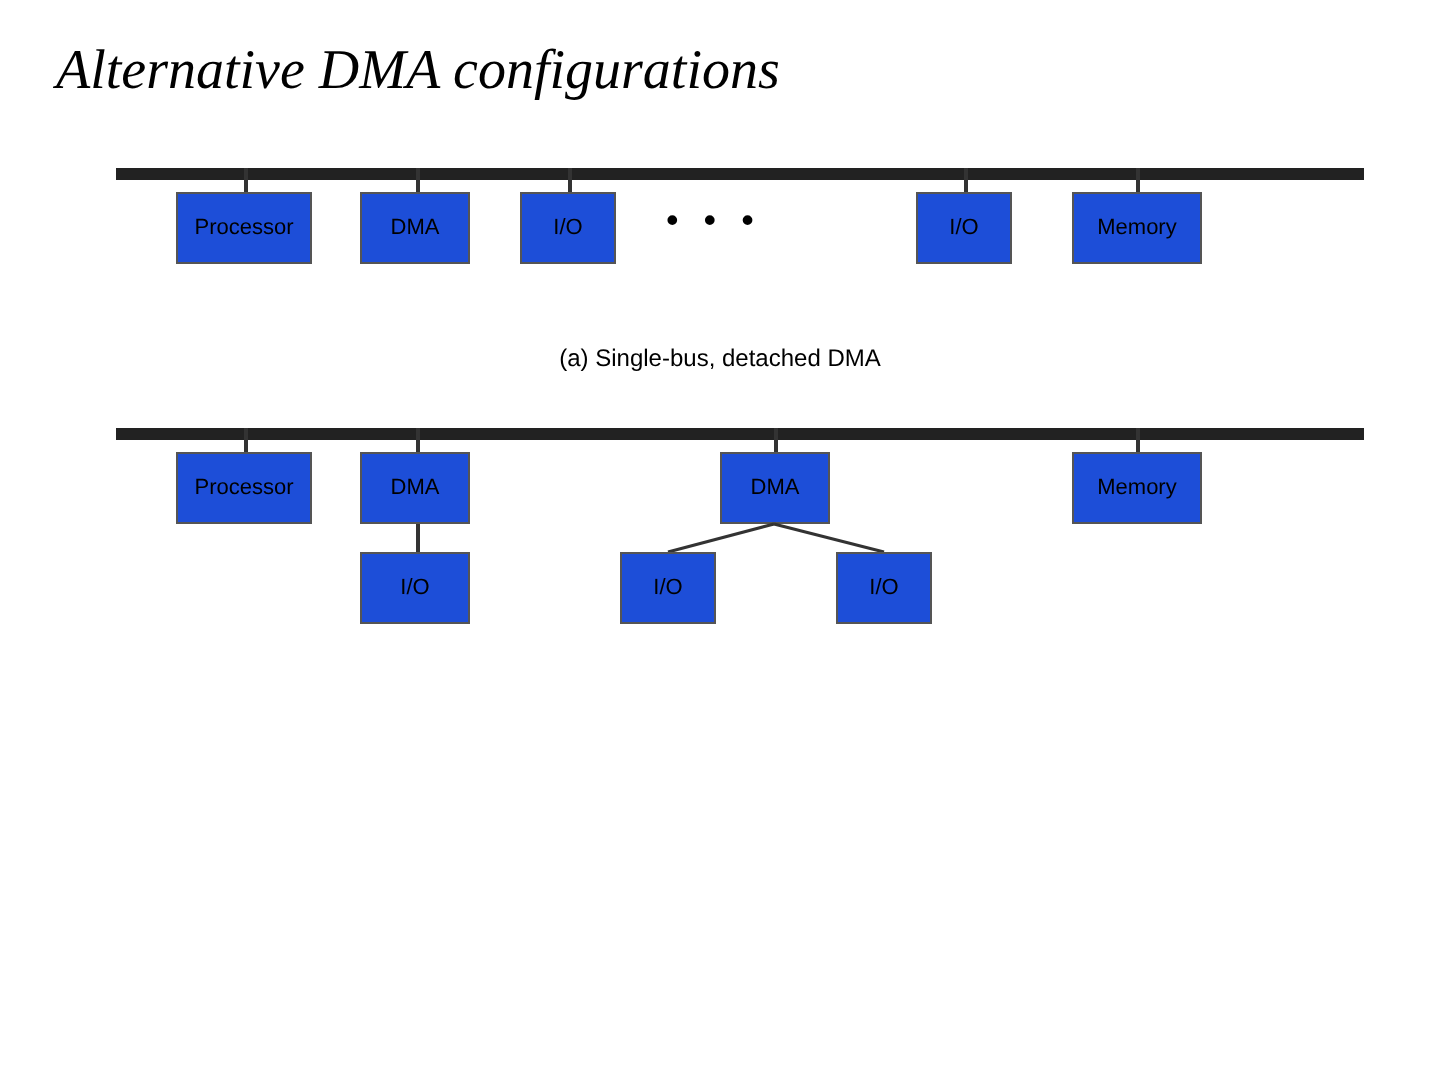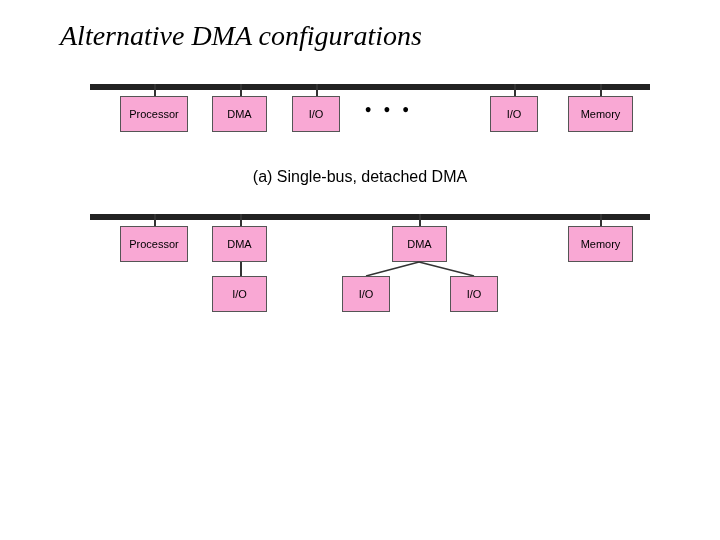--- a/index.html
+++ b/index.html
@@ -8,21 +8,21 @@
       height: 540px;
       background: #ffffff;
       font-family: Georgia, 'Times New Roman', serif;
       overflow: hidden;
     }
 
     .page {
       width: 720px;
       height: 392px;
       position: relative;
-      padding: 20px 60px;
+      padding: 20px 28px;
     }
 
     .title {
       font-size: 28px;
       font-weight: normal;
       margin-bottom: 14px;
       font-style: italic;
     }
 
     
@@ -31,21 +31,21 @@
       height: 6px;
       background: #222;
       left: 30px;
       right: 10px;
     }
 
     
     .box {
       position: absolute;
       border: 1.5px solid #555;
-      background: #f9a8d4;
+      background: #1d4ed8;
       text-align: center;
       font-size: 11px;
       display: flex;
       align-items: center;
       justify-content: center;
       font-family: Arial, sans-serif;
     }
 
     
     .connector {
@@ -56,21 +56,21 @@
 
     .dots {
       position: absolute;
       font-size: 18px;
       letter-spacing: 4px;
       font-weight: bold;
     }
 
     .caption {
       text-align: center;
-      font-size: 16px;
+      font-size: 12px;
       font-family: Arial, sans-serif;
       position: absolute;
     }
 
     
     svg.connectors {
       position: absolute;
       top: 0;
       left: 0;
       width: 100%;

